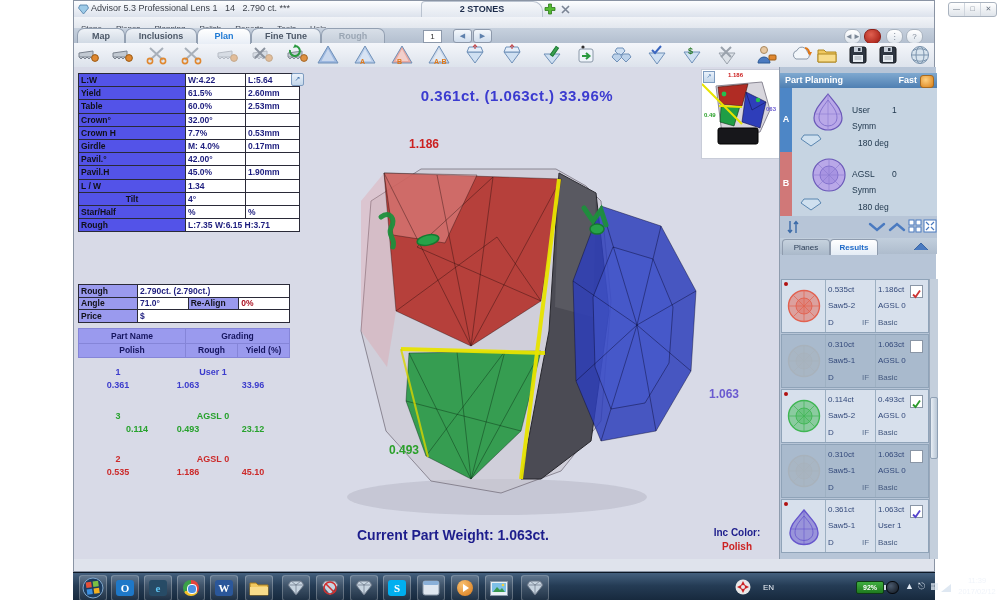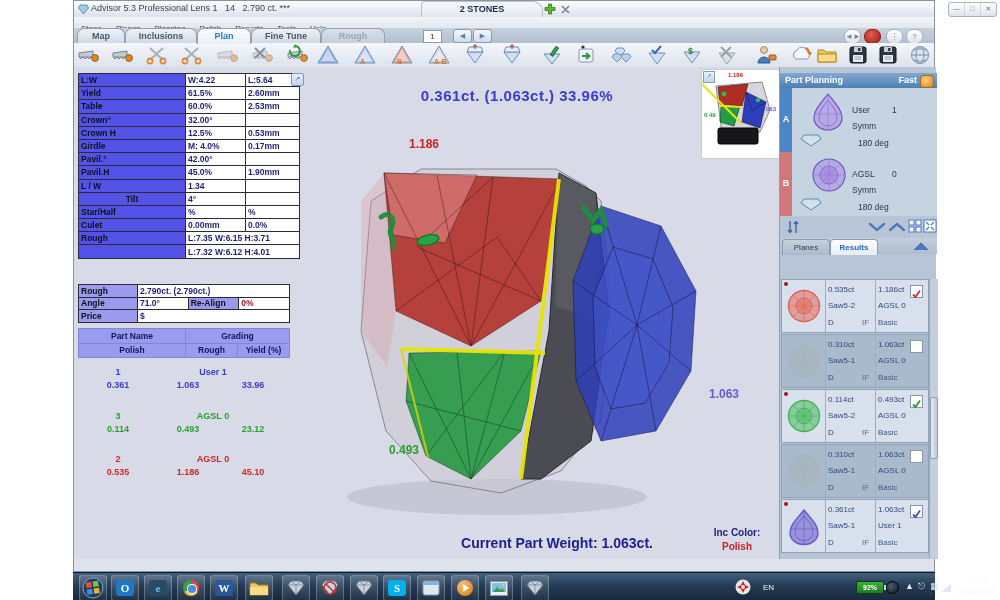--- a/index.html
+++ b/index.html
@@ -42,21 +42,21 @@
   td.lbl2{background:#9a9aee;color:#101018;}
   td.red{color:#aa1122;}
   #grading-head{position:absolute;left:4px;top:261px;width:212px;table-layout:fixed;}
   #grading-head td{height:11.5px;font-size:8.5px;font-weight:bold;color:#15155e;background:#9a9aee;text-align:center;border:1px solid #8585d8;}
   .ggroup{position:absolute;left:4px;width:212px;font-size:9px;font-weight:bold;}
   .ggroup div{position:absolute;white-space:nowrap;}
   
   #viewport{left:223px;top:0;width:482px;height:492px;overflow:hidden;}
   #vp-title{left:0;top:20px;width:440px;text-align:center;font-size:15px;font-weight:bold;color:#3b3bd0;letter-spacing:.5px;}
   .vp-label{position:absolute;font-size:12px;font-weight:bold;}
-  #vp-footer{left:60px;top:460px;width:400px;text-align:center;font-size:14px;font-weight:bold;color:#1d1d8c;margin-top:8px;}
+  #vp-footer{left:60px;top:460px;width:400px;text-align:left;font-size:14px;font-weight:bold;color:#1d1d8c;}
   #inc-color{left:395px;top:460px;width:90px;text-align:center;font-size:10px;font-weight:bold;color:#1d1d8c;}
   #inc-color .pol{color:#cc2222;margin-top:3px;}
   #inset{left:404px;top:2px;width:78px;height:88px;background:#ffffff;border:1px solid #c8ccd8;}
   #inset .ex{position:absolute;left:1px;top:1px;width:10px;height:10px;background:linear-gradient(#eaf2fb,#c3d6ea);border:1px solid #7e9cc0;font-size:6px;color:#3c6ea8;text-align:center;line-height:9px;}
   #inset .il{position:absolute;font-size:6px;font-weight:bold;}
   
   #right-panel{left:705px;top:0;width:157px;height:492px;background:#b7c5d7;border-left:1px solid #8f9cae;box-sizing:border-box;}
   #pp-header{left:0;top:6px;width:157px;height:15px;background:linear-gradient(#7fa9d0,#4f7fb2);color:#fff;font-size:9px;font-weight:bold;line-height:15px;}
   #pp-header .t{margin-left:5px;}
   #pp-fast{position:absolute;right:20px;top:0;}
@@ -290,21 +290,21 @@
               <td class="val" style="width: 55px;">60.0%</td>
               <td class="val" style="width: 49px;">2.53mm</td>
             </tr>
             <tr>
               <td class="lbl" style="width: 102px;">Crown°</td>
               <td class="val" style="width: 55px;">32.00°</td>
               <td class="val" style="width: 49px;"></td>
             </tr>
             <tr>
               <td class="lbl" style="width: 102px;">Crown H</td>
-              <td class="val" style="width: 55px;">12.5%</td>
+              <td class="val" style="width: 55px;">7.7%</td>
               <td class="val" style="width: 49px;">0.53mm</td>
             </tr>
             <tr>
               <td class="lbl" style="width: 102px;">Girdle</td>
               <td class="val" style="width: 55px;">M: 4.0%</td>
               <td class="val" style="width: 49px;">0.17mm</td>
             </tr>
             <tr>
               <td class="lbl" style="width: 102px;">Pavil.°</td>
               <td class="val" style="width: 55px;">42.00°</td>
@@ -324,31 +324,22 @@
               <td class="lbl" style="width: 102px; text-align: center;">Tilt</td>
               <td class="val" style="width: 55px;">4°</td>
               <td class="val" style="width: 49px;"></td>
             </tr>
             <tr>
               <td class="lbl" style="width: 102px;">Star/Half</td>
               <td class="val" style="width: 55px;">%</td>
               <td class="val" style="width: 49px;">%</td>
             </tr>
             <tr>
-              <td class="lbl" style="width: 102px;">Culet</td>
-              <td class="val" style="width: 55px;">0.00mm</td>
-              <td class="val" style="width: 49px;">0.0%</td>
-            </tr>
-            <tr>
               <td class="lbl" style="width: 102px;">Rough</td>
               <td class="val" colspan="2">L:7.35 W:6.15 H:3.71</td>
-            </tr>
-            <tr>
-              <td class="lbl" style="width: 102px;"></td>
-              <td class="val" colspan="2">L:7.32 W:6.12 H:4.01</td>
             </tr>
           </tbody>
         </table>
       <div class="abs" id="expand-ico">↗</div>
 
       <table id="rough-table">
           <tbody>
         <tr>
           <td class="lbl2" style="width:54px">Rough</td>
           <td class="val" colspan="3">2.790ct. (2.790ct.)</td>
@@ -384,21 +375,21 @@
           <div class="ggroup" style="top: 300px; height: 26px; color: rgb(60, 60, 204);">
             <div style="left: 10px; top: 0px; width: 60px; text-align: center;">1</div>
             <div style="left: 95px; top: 0px; width: 80px; text-align: center;">User 1</div>
             <div style="left: 10px; top: 13px; width: 60px; text-align: center;">0.361</div>
             <div style="left: 80px; top: 13px; width: 60px; text-align: center;">1.063</div>
             <div style="left: 145px; top: 13px; width: 60px; text-align: center;">33.96</div>
           </div>
           <div class="ggroup" style="top: 344px; height: 26px; color: rgb(39, 162, 45);">
             <div style="left: 10px; top: 0px; width: 60px; text-align: center;">3</div>
             <div style="left: 95px; top: 0px; width: 80px; text-align: center;">AGSL 0</div>
-            <div style="left: 10px; top: 13px; width: 60px; text-align: center;">0.114</div>
+            <div style="left: 10px; top: 13px; width: 60px; text-align: right;">0.114</div>
             <div style="left: 80px; top: 13px; width: 60px; text-align: center;">0.493</div>
             <div style="left: 145px; top: 13px; width: 60px; text-align: center;">23.12</div>
           </div>
           <div class="ggroup" style="top: 387px; height: 26px; color: rgb(204, 42, 42);">
             <div style="left: 10px; top: 0px; width: 60px; text-align: center;">2</div>
             <div style="left: 95px; top: 0px; width: 80px; text-align: center;">AGSL 0</div>
             <div style="left: 10px; top: 13px; width: 60px; text-align: center;">0.535</div>
             <div style="left: 80px; top: 13px; width: 60px; text-align: center;">1.186</div>
             <div style="left: 145px; top: 13px; width: 60px; text-align: center;">45.10</div>
           </div>

